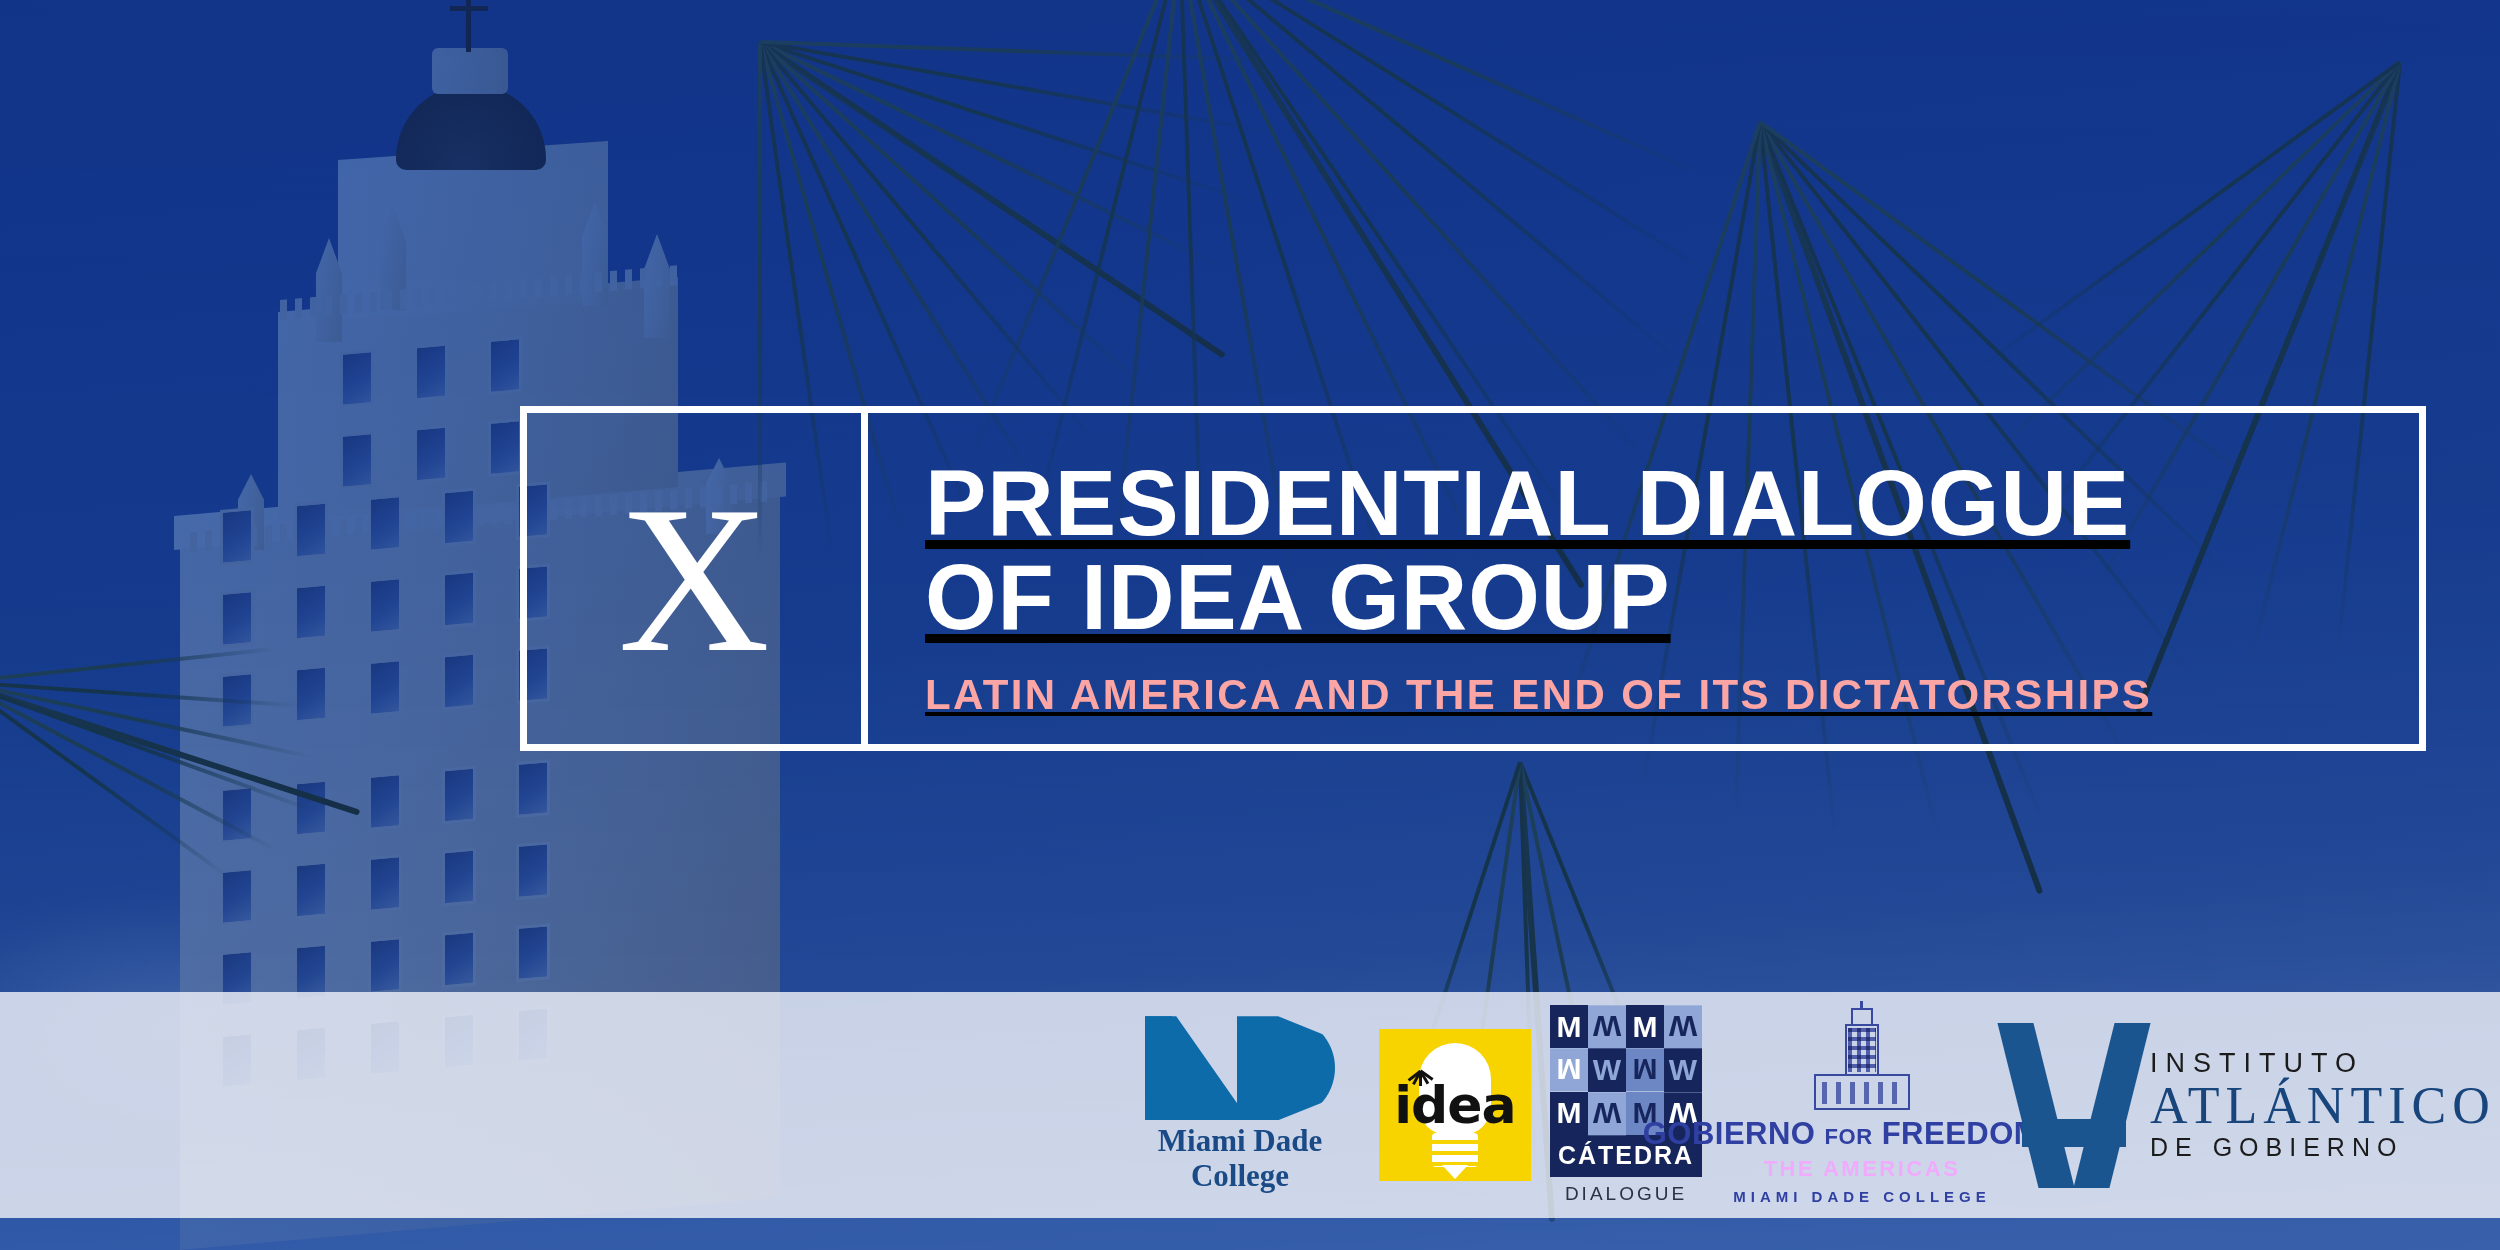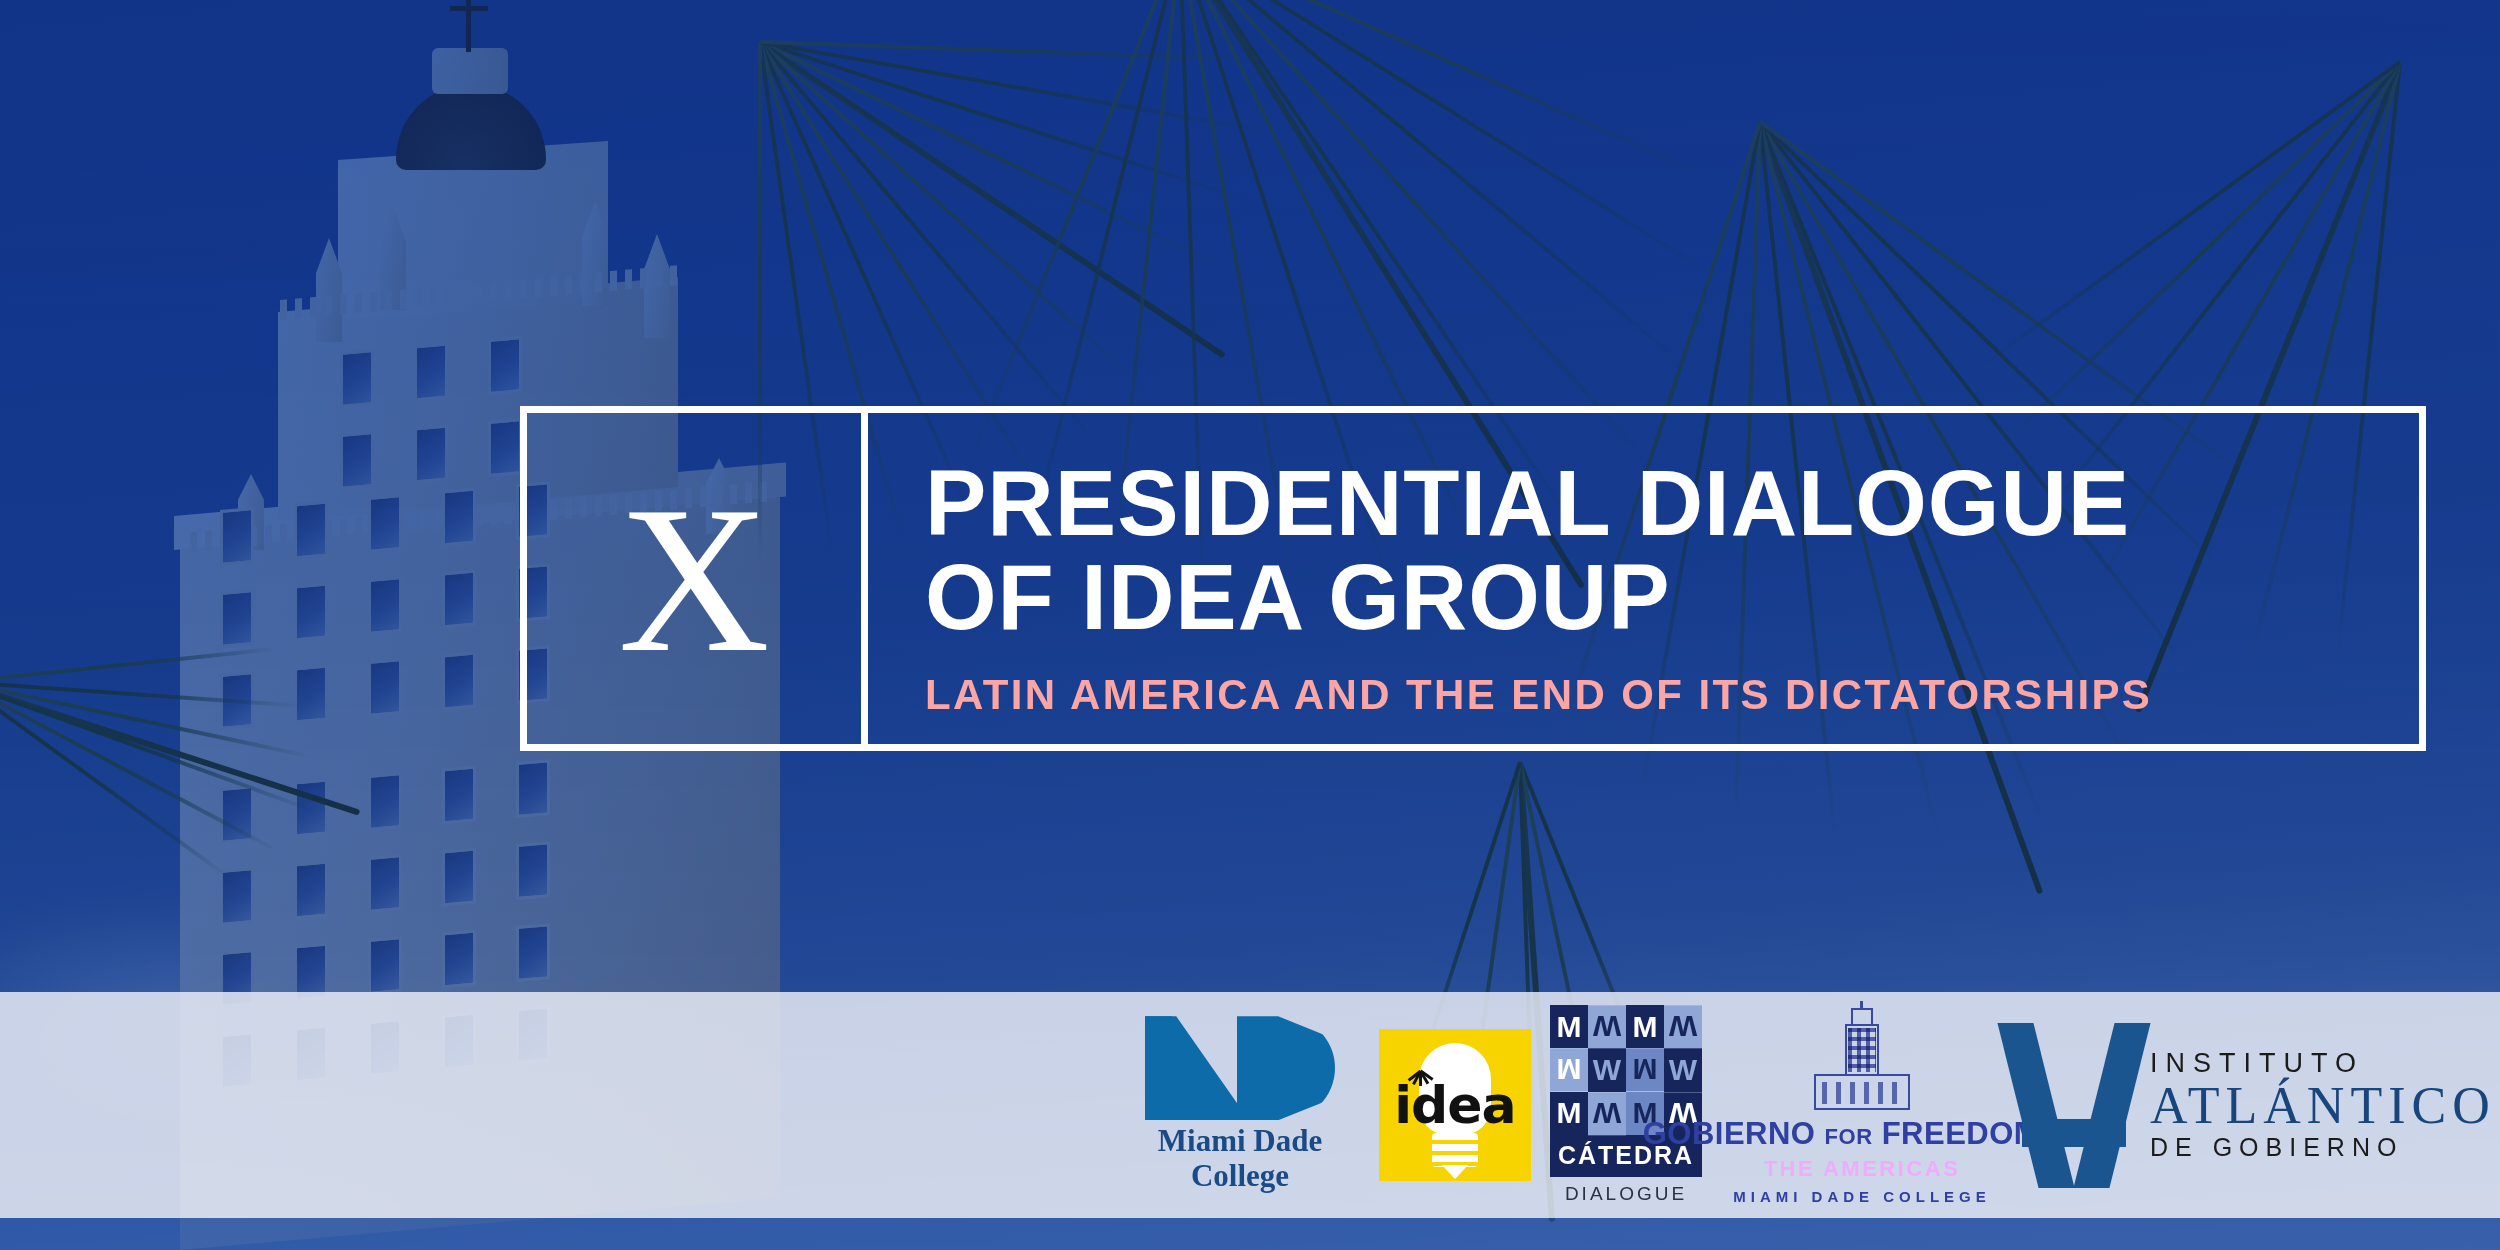--- a/index.html
+++ b/index.html
@@ -137,20 +137,21 @@
     display: flex; align-items: center; justify-content: center;
   }
   .xbox .roman {
     font-family: "Liberation Serif", serif;
     color: #ffffff; font-size: 210px; line-height: .8; font-weight: 400;
     letter-spacing: 0;
   }
   .title-text {
     position: absolute; left: 348px; top: 0; right: 0; bottom: 0;
     padding: 44px 36px 0 50px;
+    text-decoration: underline;
   }
   .t-line {
     color: #ffffff;
     font-size: 92px; font-weight: 700; line-height: 1.02;
     letter-spacing: 1px; white-space: nowrap;
   }
   .t-sub {
     margin-top: 26px;
     color: #fca5a5;
     font-size: 42px; font-weight: 700; letter-spacing: 2.4px;

